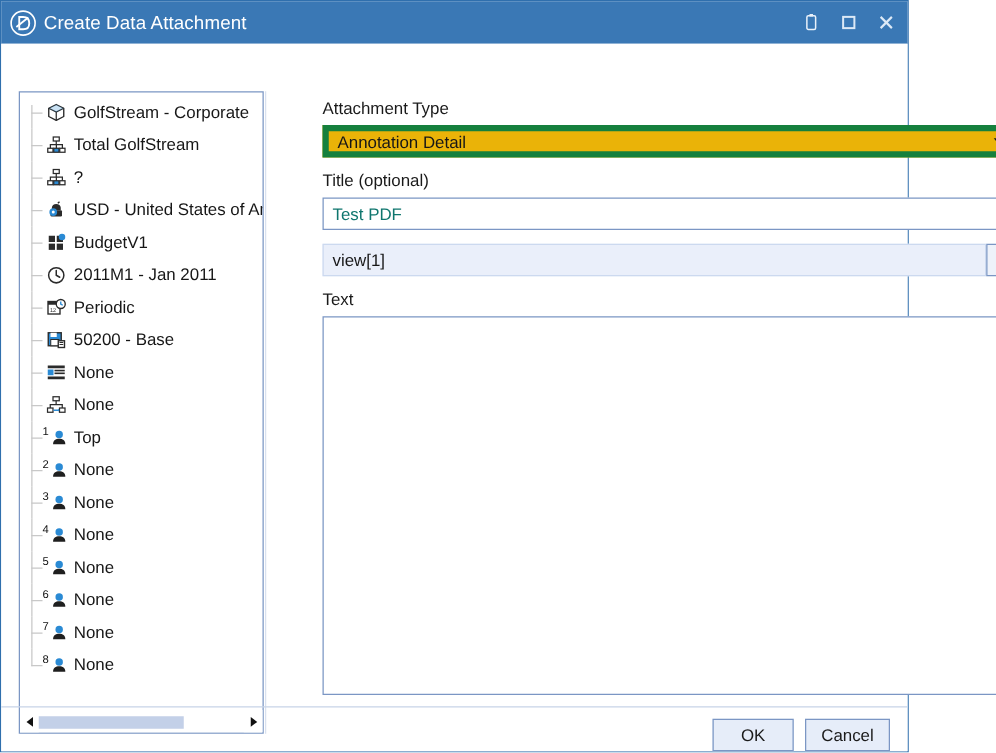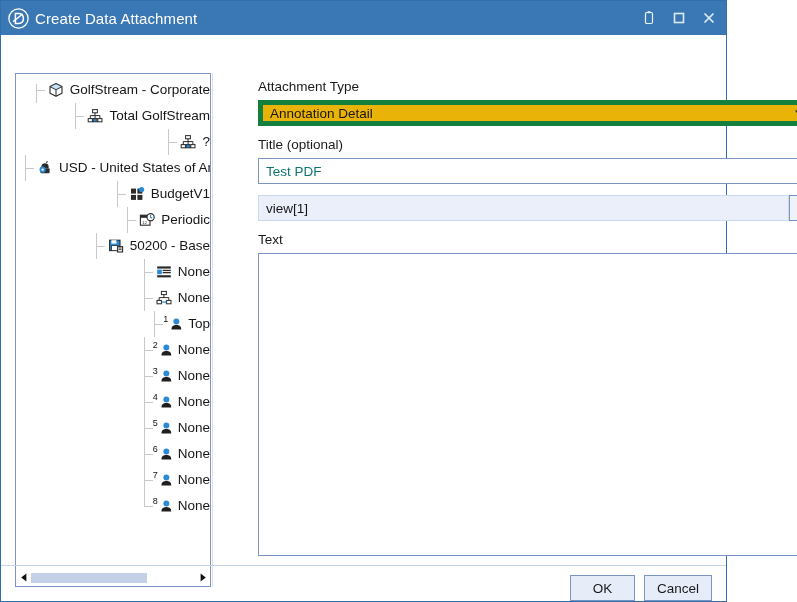--- a/index.html
+++ b/index.html
@@ -101,21 +101,20 @@
     overflow: hidden;
     padding-top: 3px;
   }
   .tree-row {
     height: 26px;
     display: flex;
     align-items: center;
     padding-left: 8px;
     white-space: nowrap;
     box-sizing: border-box;
-    justify-content: flex-end;
   }
   .tree-elbow {
     width: 12px;
     flex: 0 0 12px;
     height: 26px;
     position: relative;
   }
   .tree-elbow::before {
     
     content: "";
@@ -441,20 +440,30 @@
               <rect x="2" y="2.6" width="5" height="5" fill="#2b2b2b"></rect>
               <rect x="8.4" y="2.6" width="5" height="5" fill="#2b2b2b"></rect>
               <rect x="2" y="8.9" width="5" height="5" fill="#2b2b2b"></rect>
               <rect x="8.4" y="8.9" width="5" height="5" fill="#2b2b2b"></rect>
               <circle cx="12.6" cy="3.6" r="2.6" fill="#2a8ad4"></circle>
             </svg>
           </div>
           <div class="tree-label">BudgetV1</div>
         </div>
 
+        <div class="tree-row">
+          <div class="tree-elbow"></div>
+          <div class="tree-icon">
+            <svg width="16" height="16" viewBox="0 0 16 16">
+              <circle cx="8" cy="8.2" r="6.1" fill="#ffffff" stroke="#2b2b2b" stroke-width="1.2"></circle>
+              <path d="M8 4.4 L8 8.2 L10.8 9.8" fill="none" stroke="#2b2b2b" stroke-width="1.2" stroke-linecap="round"></path>
+            </svg>
+          </div>
+          <div class="tree-label">2011M1 - Jan 2011</div>
+        </div>
 
         <div class="tree-row">
           <div class="tree-elbow"></div>
           <div class="tree-icon">
             <svg width="16" height="16" viewBox="0 0 16 16">
               <rect x="1.4" y="3.2" width="9.6" height="10" fill="#ffffff" stroke="#2b2b2b" stroke-width="1.1"></rect>
               <rect x="1.4" y="3.2" width="9.6" height="2.6" fill="#2b2b2b"></rect>
               <text x="3.0" y="11.6" font-size="4.4" fill="#2b2b2b" font-family="Liberation Sans, sans-serif">12</text>
               <circle cx="11.6" cy="5.2" r="3.6" fill="#ffffff" stroke="#2b2b2b" stroke-width="1.1"></circle>
               <path d="M11.6 3.1 L11.6 5.2 L13.2 6.2" fill="none" stroke="#2a8ad4" stroke-width="1.1"></path>

